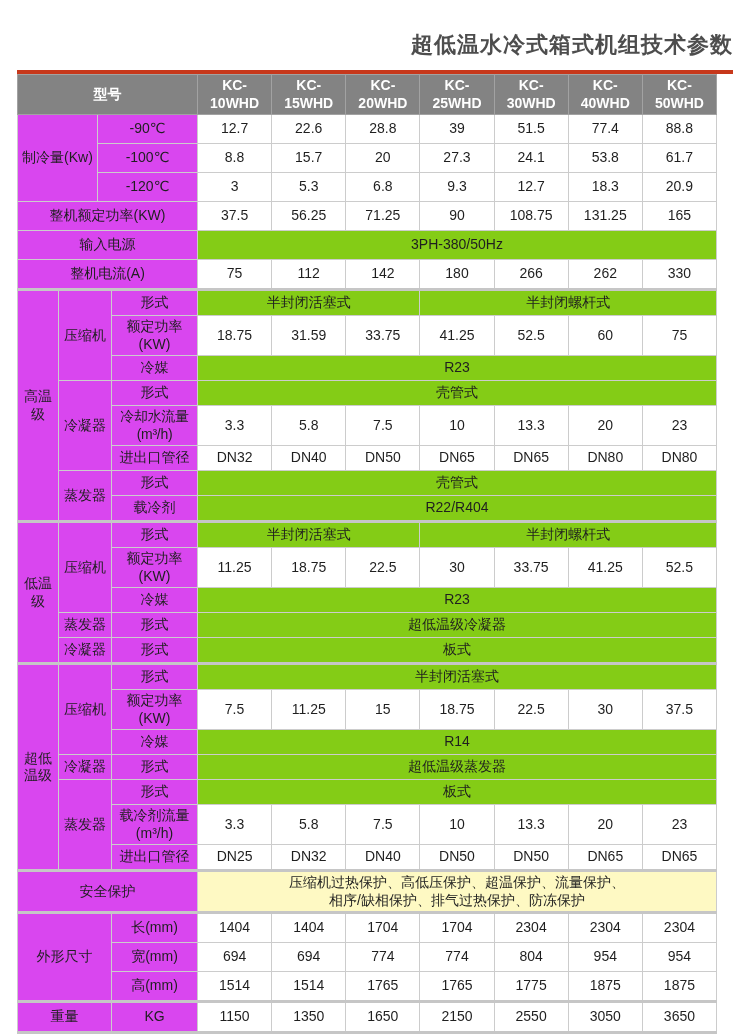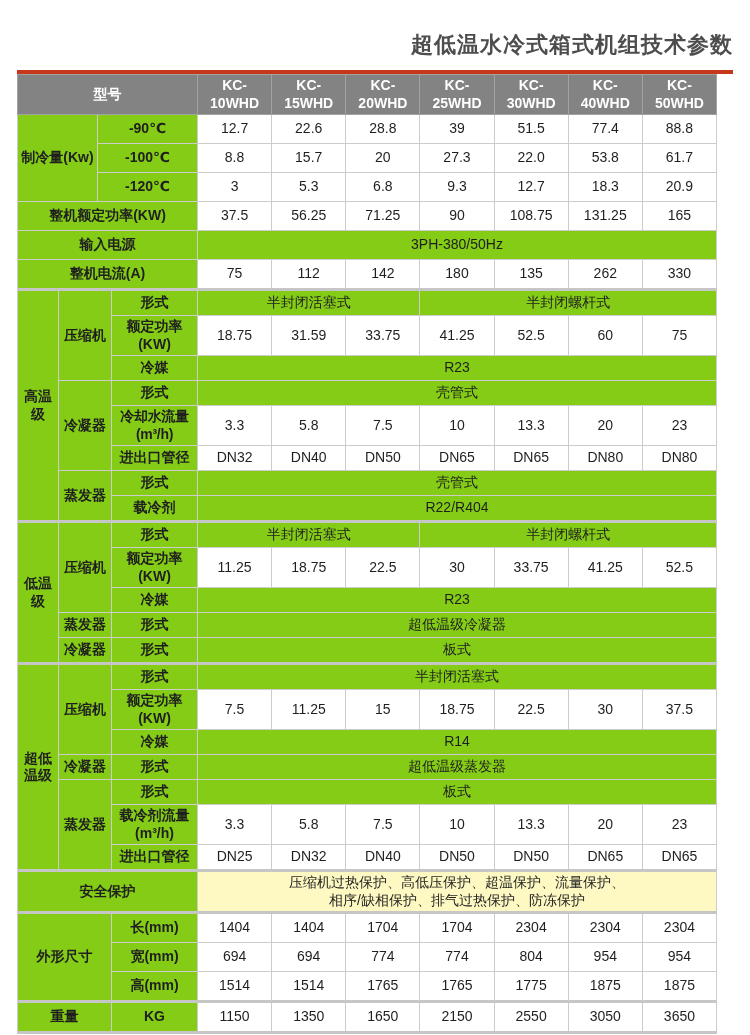--- a/index.html
+++ b/index.html
@@ -19,21 +19,21 @@
   table.spec td{
     border:1px solid #cccccc;text-align:center;vertical-align:middle;
     font-size:14px;color:#1f1f1f;padding:2px;height:20px;line-height:1.25;
     overflow:hidden;
   }
   tr.tall td{height:24px;}
   tr.head td{
     background:#838383;color:#ffffff;border-color:#a2a2a2;
     height:33px;font-size:14px;font-weight:600;
   }
-  td.lbl{background:#84cc16;font-weight:700;}
+  td.lbl{background:#d946ef;font-weight:400;}
   td.mv{background:#84cc16;font-weight:400;}
   td.v{background:#ffffff;}
   tr.sec td{border-top:3px solid #c6c6c6;}
   table.spec tr:last-child td{border-bottom:3px solid #c6c6c6;}
   td.small{font-size:10.5px;letter-spacing:-0.3px;}
   td.twoline{line-height:1.2;}
   td.safety-val{font-size:13.5px;line-height:1.5;background:#fef9c3;}
 </style>
 </head>
 <body>
@@ -80,21 +80,21 @@
           <td class="v">51.5</td>
           <td class="v">77.4</td>
           <td class="v">88.8</td>
         </tr>
     <tr class="tall">
       <td class="lbl" colspan="2">-100℃</td>
     <td class="v">8.8</td>
           <td class="v">15.7</td>
           <td class="v">20</td>
           <td class="v">27.3</td>
-          <td class="v">22.0</td>
+          <td class="v">24.1</td>
           <td class="v">53.8</td>
           <td class="v">61.7</td>
         </tr>
     <tr class="tall">
       <td class="lbl" colspan="2">-120℃</td>
     <td class="v">3</td>
           <td class="v">5.3</td>
           <td class="v">6.8</td>
           <td class="v">9.3</td>
           <td class="v">12.7</td>
@@ -115,21 +115,21 @@
     <tr class="tall">
       <td class="lbl" colspan="4">输入电源</td>
       <td class="mv" colspan="7">3PH-380/50Hz</td>
     </tr>
     <tr class="tall">
       <td class="lbl" colspan="4">整机电流(A)</td>
     <td class="v">75</td>
           <td class="v">112</td>
           <td class="v">142</td>
           <td class="v">180</td>
-          <td class="v">135</td>
+          <td class="v">266</td>
           <td class="v">262</td>
           <td class="v">330</td>
         </tr>
 
     <tr class="sec">
       <td class="lbl" rowspan="8">高温级</td>
       <td class="lbl" colspan="2" rowspan="3">压缩机</td>
       <td class="lbl">形式</td>
       <td class="mv" colspan="3">半封闭活塞式</td>
       <td class="mv" colspan="4">半封闭螺杆式</td>

